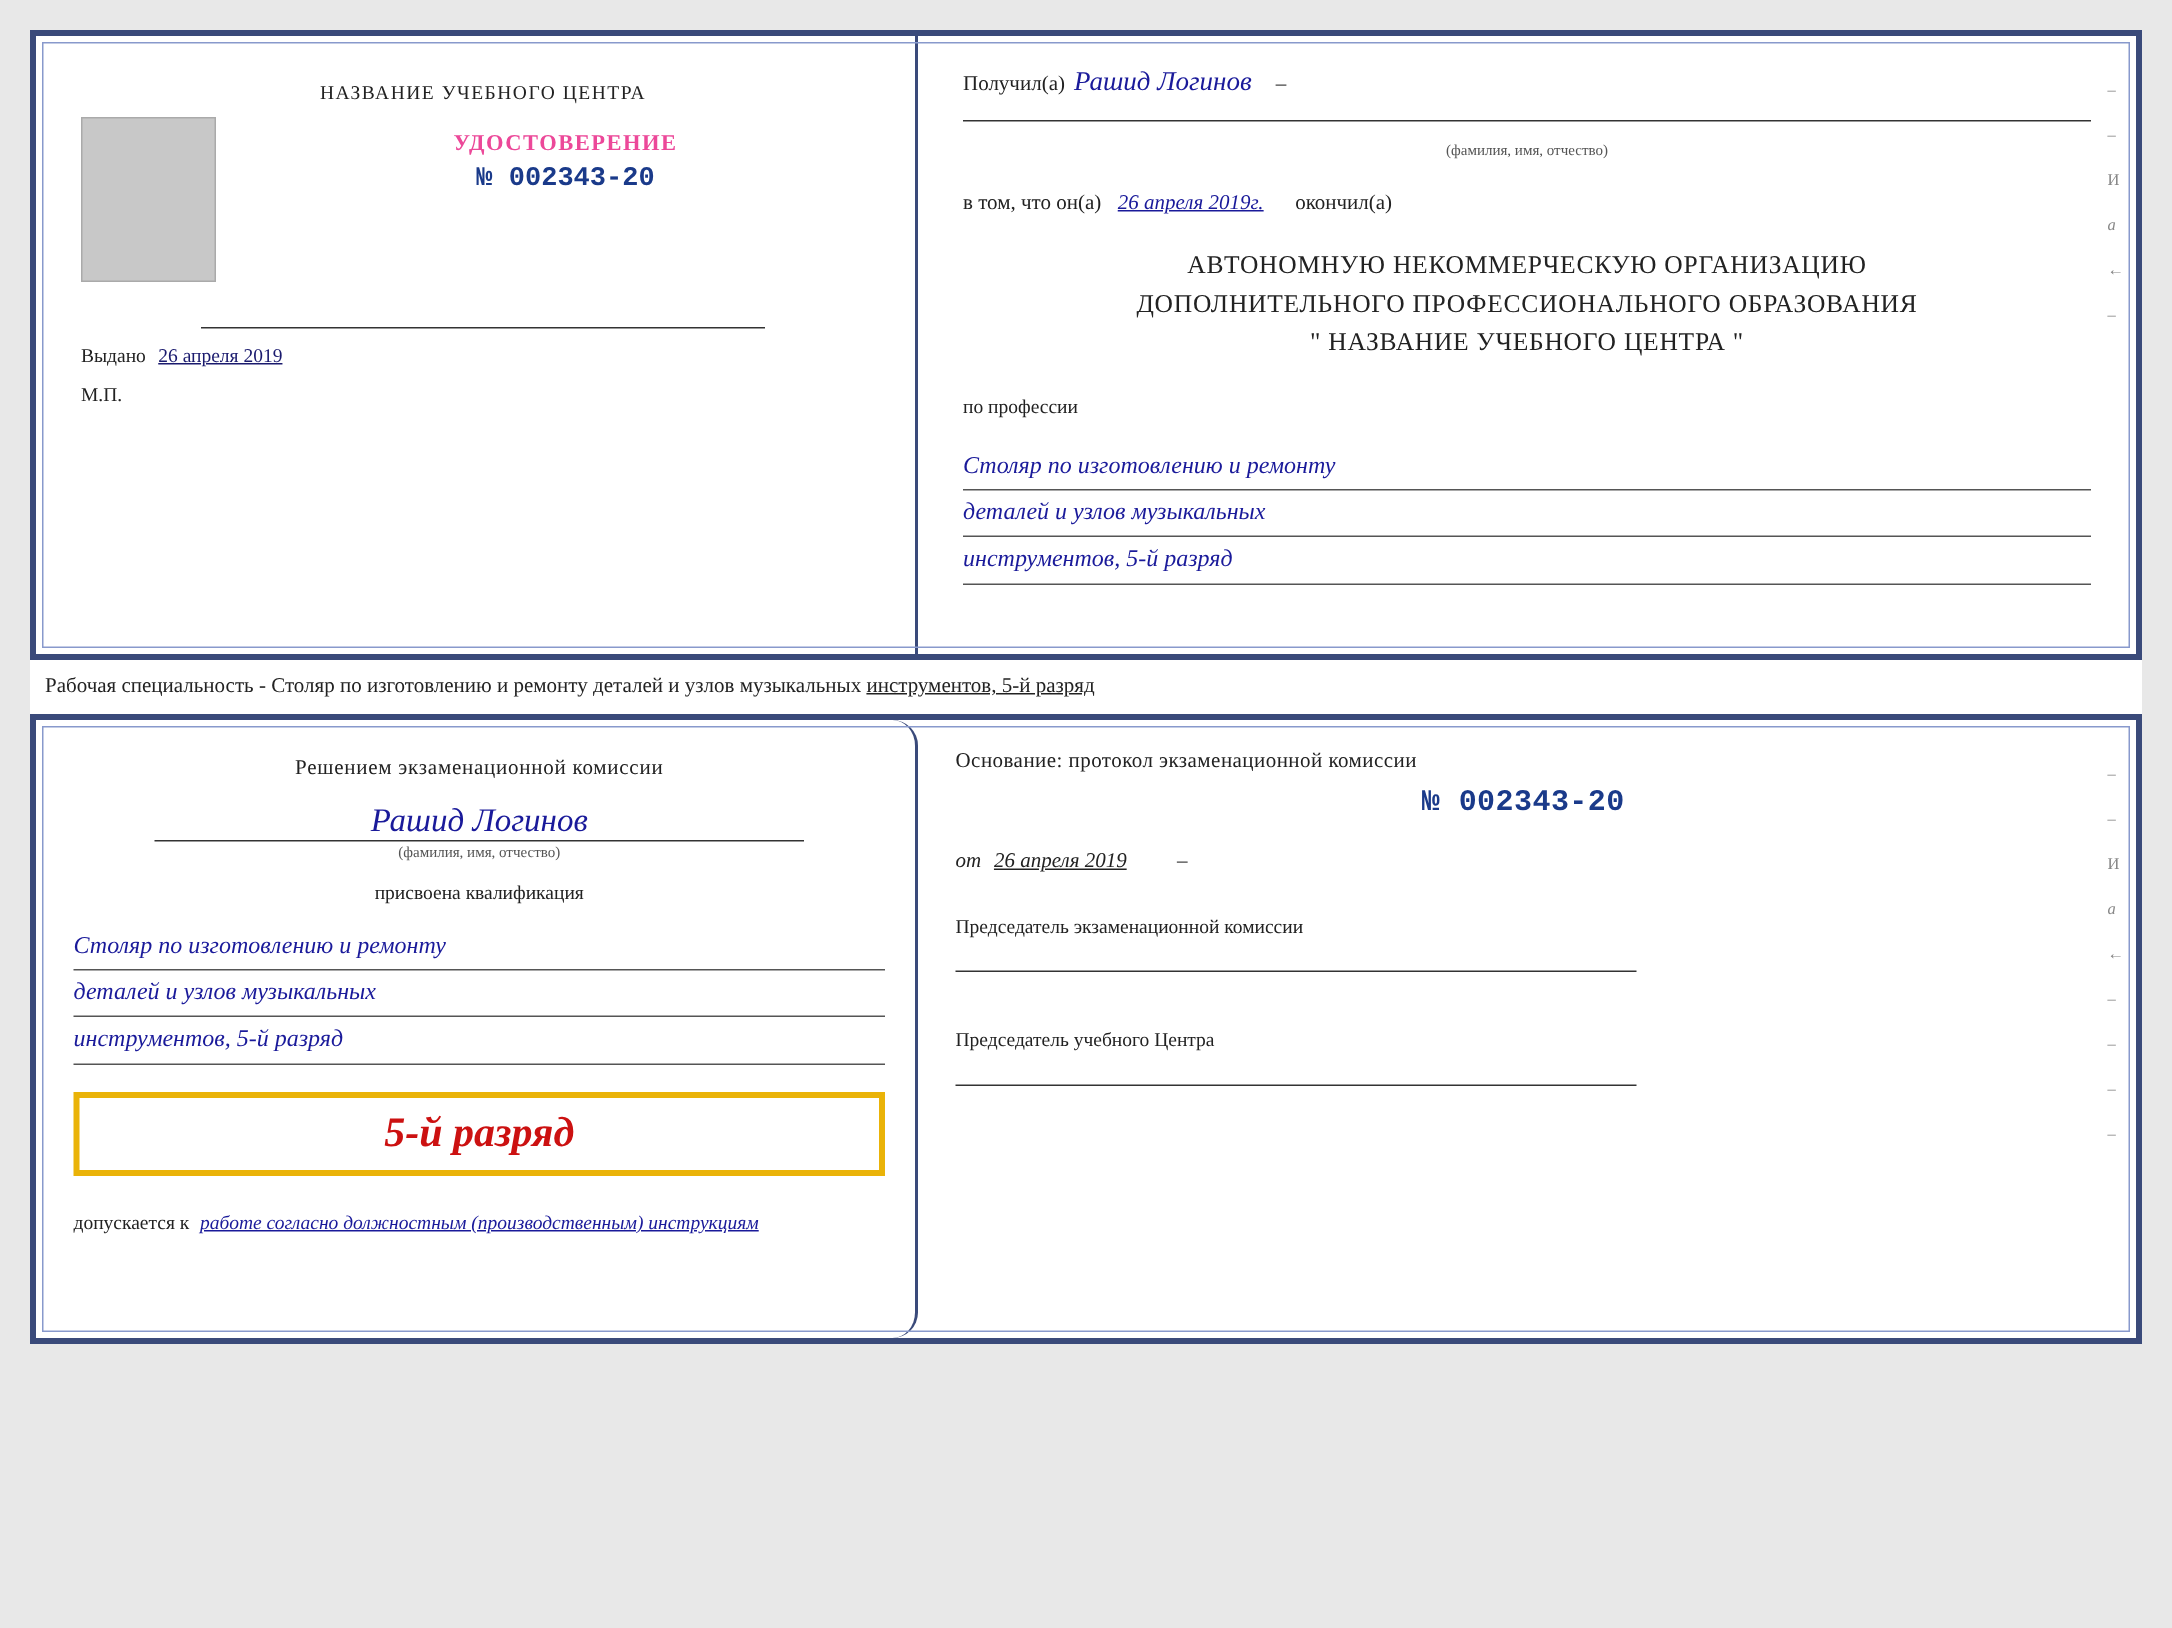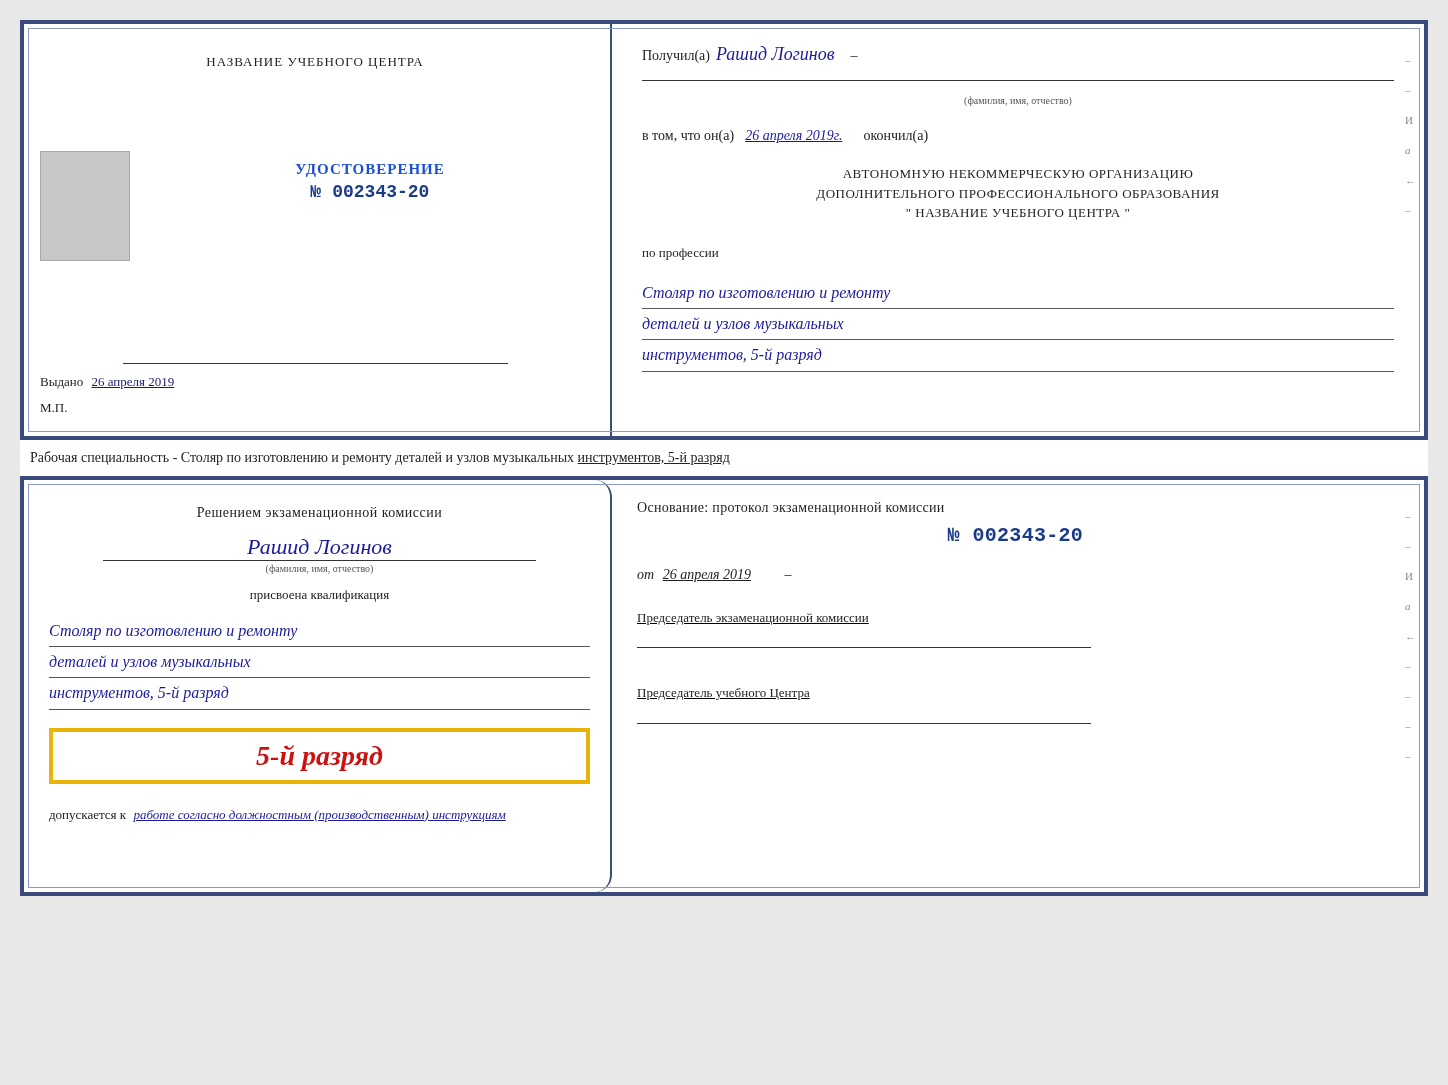--- a/index.html
+++ b/index.html
@@ -31,25 +31,24 @@
       content: '';
       position: absolute;
       top: 4px; left: 4px; right: 4px; bottom: 4px;
       border: 1.5px solid #8899cc;
       pointer-events: none;
     }
 
     .cert-left {
       width: 42%;
       border-right: 2px solid #3a4a7a;
-      padding: 30px 20px 20px 16px;
+      padding: 30px 20px 20px 30px;
       display: flex;
       flex-direction: column;
       align-items: center;
-      justify-content: space-between;
     }
 
     .cert-right {
       width: 58%;
       padding: 20px 30px 20px 30px;
       display: flex;
       flex-direction: column;
       gap: 12px;
       position: relative;
     }
@@ -85,21 +84,21 @@
       align-items: center;
       flex: 1;
       padding-top: 10px;
     }
 
     .udostoverenie-title {
       font-size: 15px;
       font-weight: bold;
       letter-spacing: 1px;
       text-align: center;
-      color: #1d4ed8;
+      color: #ec4899;
       text-transform: uppercase;
     }
 
     .udostoverenie-num {
       font-size: 18px;
       font-family: 'Courier New', monospace;
       color: #1a3a8a;
       margin-top: 4px;
       font-weight: bold;
     }
@@ -157,21 +156,21 @@
     }
 
     .underlined-date {
       text-decoration: underline;
       font-style: italic;
       color: #1a1a9a;
       font-size: 14px;
     }
 
     .org-block {
-      font-size: 13px;
+      font-size: 17px;
       color: #222;
       text-align: center;
       letter-spacing: 0.5px;
       line-height: 1.5;
       text-transform: uppercase;
       margin-top: 5px;
     }
 
     
     .separator-text {
@@ -323,21 +322,20 @@
     }
 
     .ot-date {
       text-decoration: underline;
       font-size: 14px;
       color: #222;
     }
 
     .podpis-block {
       margin-top: 10px;
-      text-decoration: underline;
     }
 
     .podpis-label {
       font-size: 13px;
       color: #222;
       line-height: 1.5;
     }
 
     .podpis-line {
       border-bottom: 1px solid #333;

